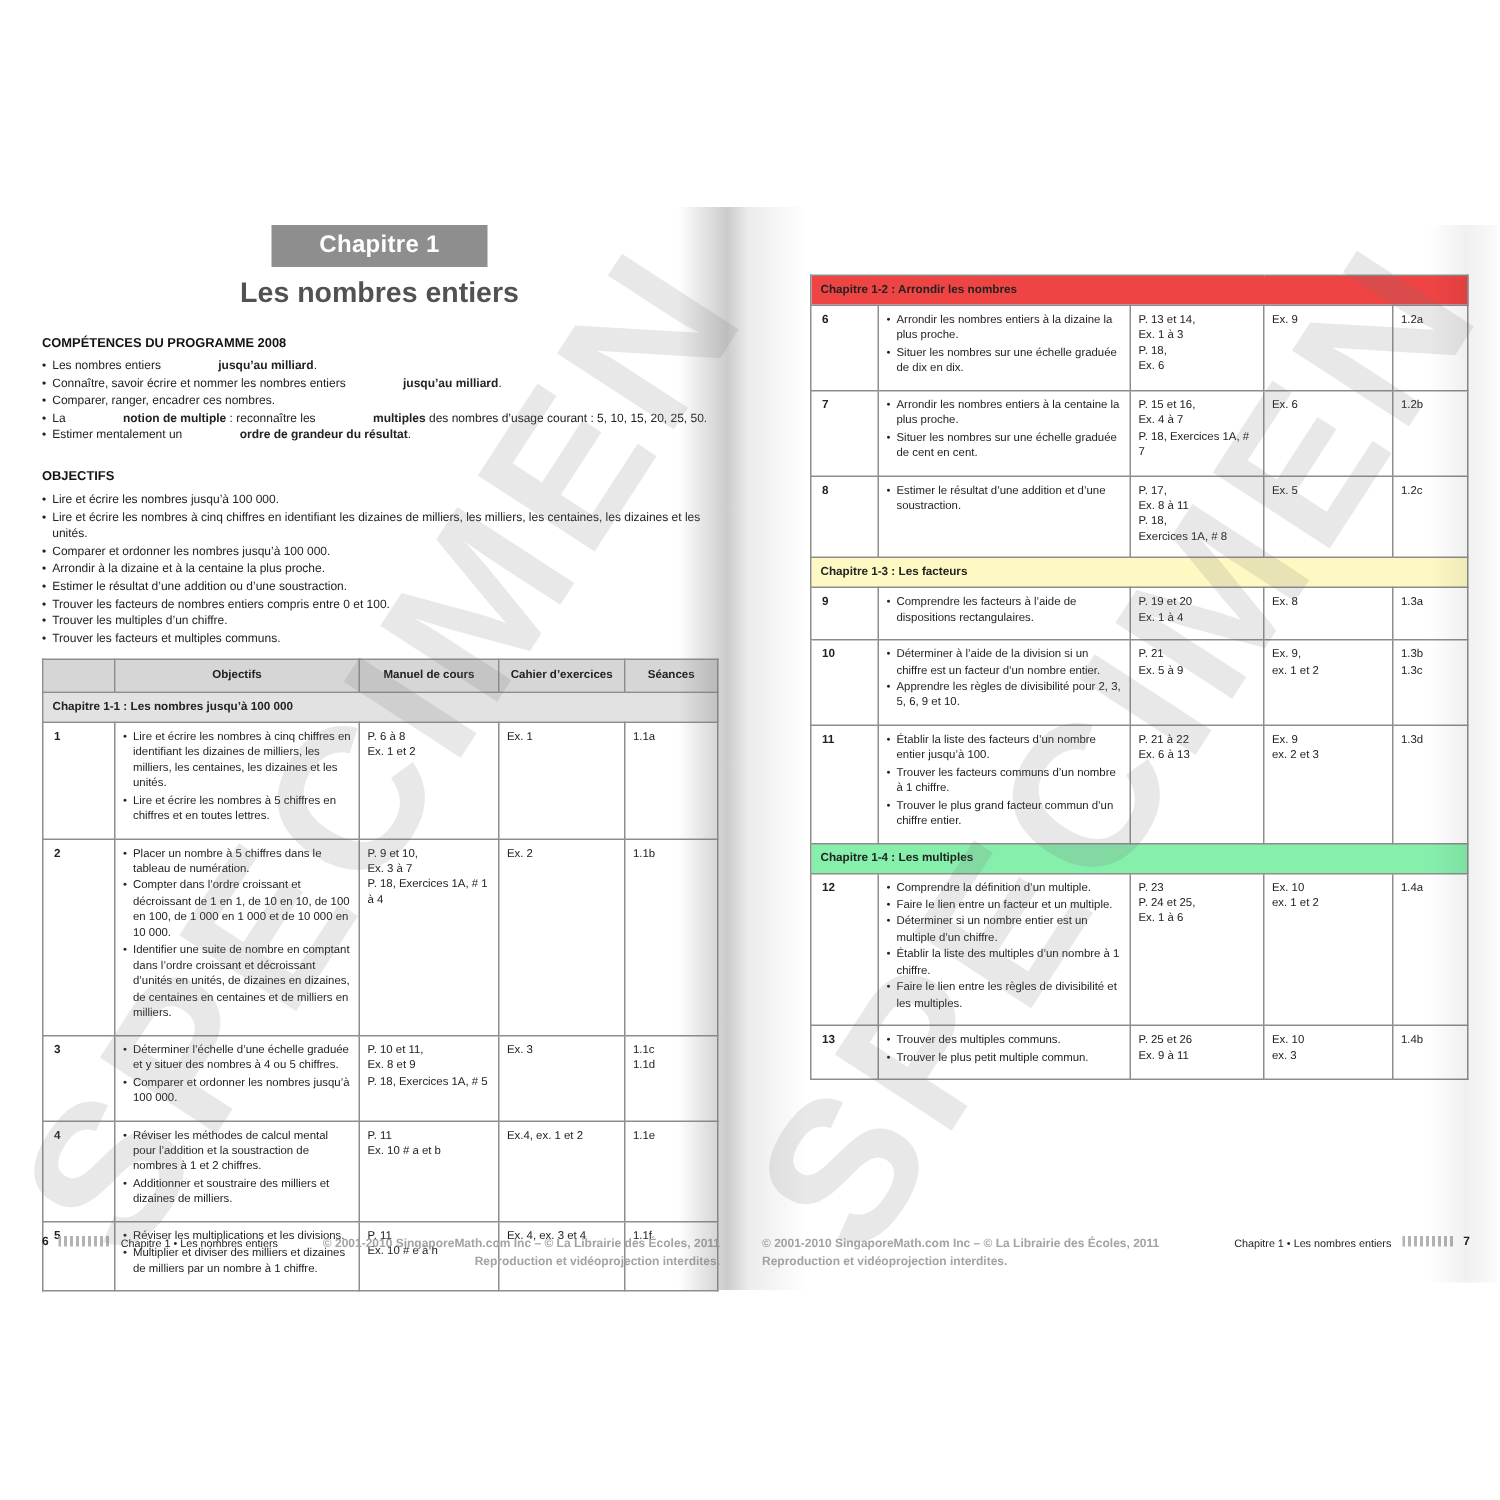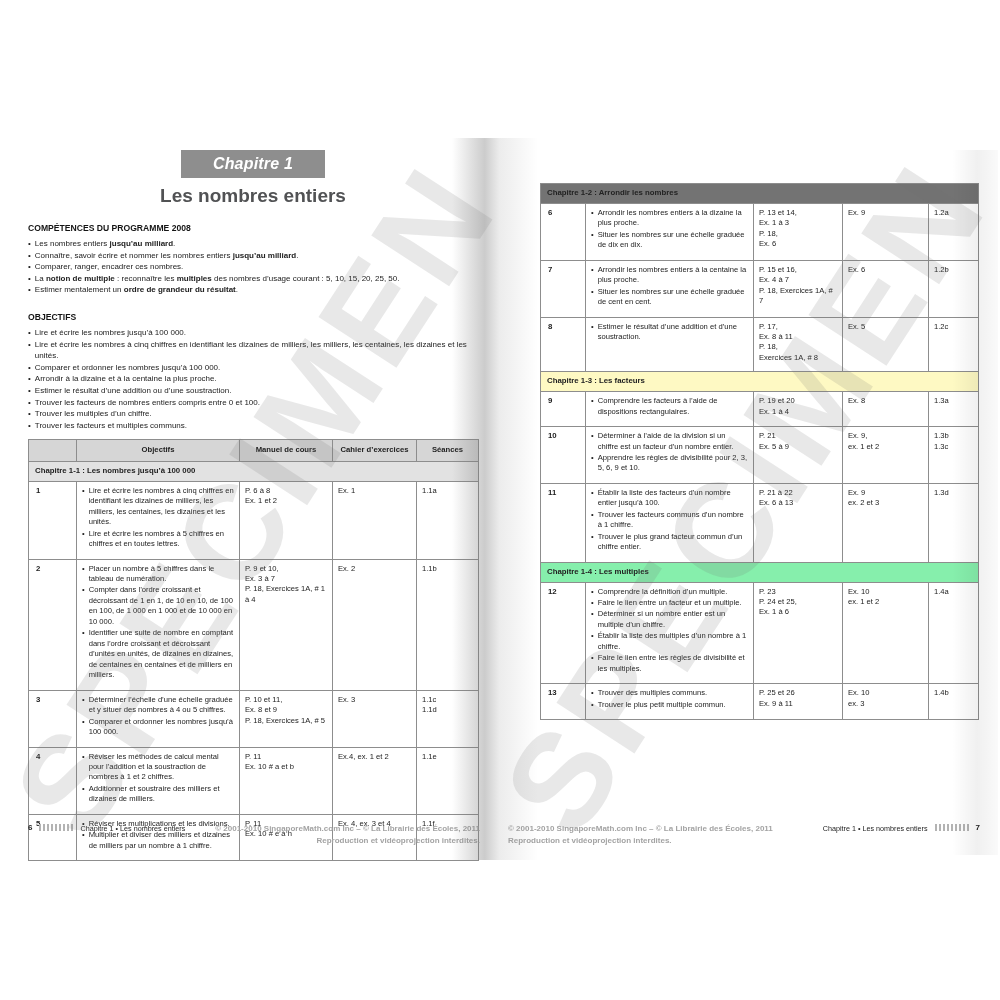--- a/index.html
+++ b/index.html
@@ -17,21 +17,21 @@
     display:inline-block;background:#8e8e8e;color:#ffffff;font-weight:bold;
     font-size:16px;padding:5px 32px;letter-spacing:0.2px;
   }
   .chapter-title{font-size:19px;font-weight:bold;color:#515254;margin-top:7px;}
 
   
   .sect-heading{font-weight:bold;font-size:8.6px;color:#141414;margin:16px 0 5px;}
   .bullets{margin:0;padding:0;}
   .bullet-item{display:flex;gap:4px;font-size:8px;line-height:1.45;color:#222;}
   .bullet-item .dot{flex:0 0 auto;}
-  .bold{font-weight:bold;}
+  .bold{font-weight:bold;margin-left:36px;}
 
   
   table{border-collapse:collapse;table-layout:fixed;width:100%;background:#ffffff;
         font-size:7.6px;line-height:1.38;color:#222;margin-top:8px;}
   .page-right table{margin-top:0;}
   th,td{border:1px solid #8d8d8d;}
   thead th{background:#d6d6d6;font-weight:bold;padding:5px 2px;font-size:7.7px;text-align:center;}
   td.section{background:#e2e2e2;font-weight:bold;font-size:7.8px;padding:4px 6px;}
   td{vertical-align:top;padding:4px 5px 8px;}
   td.num{font-weight:bold;padding:4px 0 0 7px;font-size:7.8px;}
@@ -71,21 +71,21 @@
 </head>
 <body>
 
 <div class="canvas">
 
   <div class="watermark" id="wm-left">SPECIMEN</div>
   <div class="watermark" id="wm-right">SPECIMEN</div>
 
   <div class="page-left">
     <div class="chapter-head">
-      <div class="chapter-box" style="background: rgb(142, 142, 142); font-style: italic;">Chapitre 1</div>
+      <div class="chapter-box" style="background: rgb(142, 142, 142);">Chapitre 1</div>
       <div class="chapter-title">Les nombres entiers</div>
     </div>
 
     <div class="sect-heading">COMPÉTENCES DU PROGRAMME 2008</div>
     <div class="bullets" id="competences-list">
         <div class="bullet-item">
           <span class="dot">•</span>
           <span class="btxt"><span>Les nombres entiers </span><span class="bold">jusqu’au milliard</span><span>.</span></span>
         </div>
         <div class="bullet-item">
@@ -293,21 +293,21 @@
     <table id="right-table">
         <colgroup>
           <col style="width: 45px;">
           <col style="width: 168px;">
           <col style="width: 89px;">
           <col style="width: 86px;">
           <col style="width: 50px;">
         </colgroup>
         <tbody>
           <tr>
-            <td colspan="5" class="section" style="background: #737373;">Chapitre 1-2 : Arrondir les nombres</td>
+            <td colspan="5" class="section" style="background: #ef4444;">Chapitre 1-2 : Arrondir les nombres</td>
           </tr>
           <tr>
             <td class="num">6</td>
             <td>
               <div class="bullet-item">
                 <span class="dot">•</span>
                 <span class="btxt">Arrondir les nombres entiers à la dizaine la plus proche.</span>
               </div>
               <div class="bullet-item">
                 <span class="dot">•</span>

